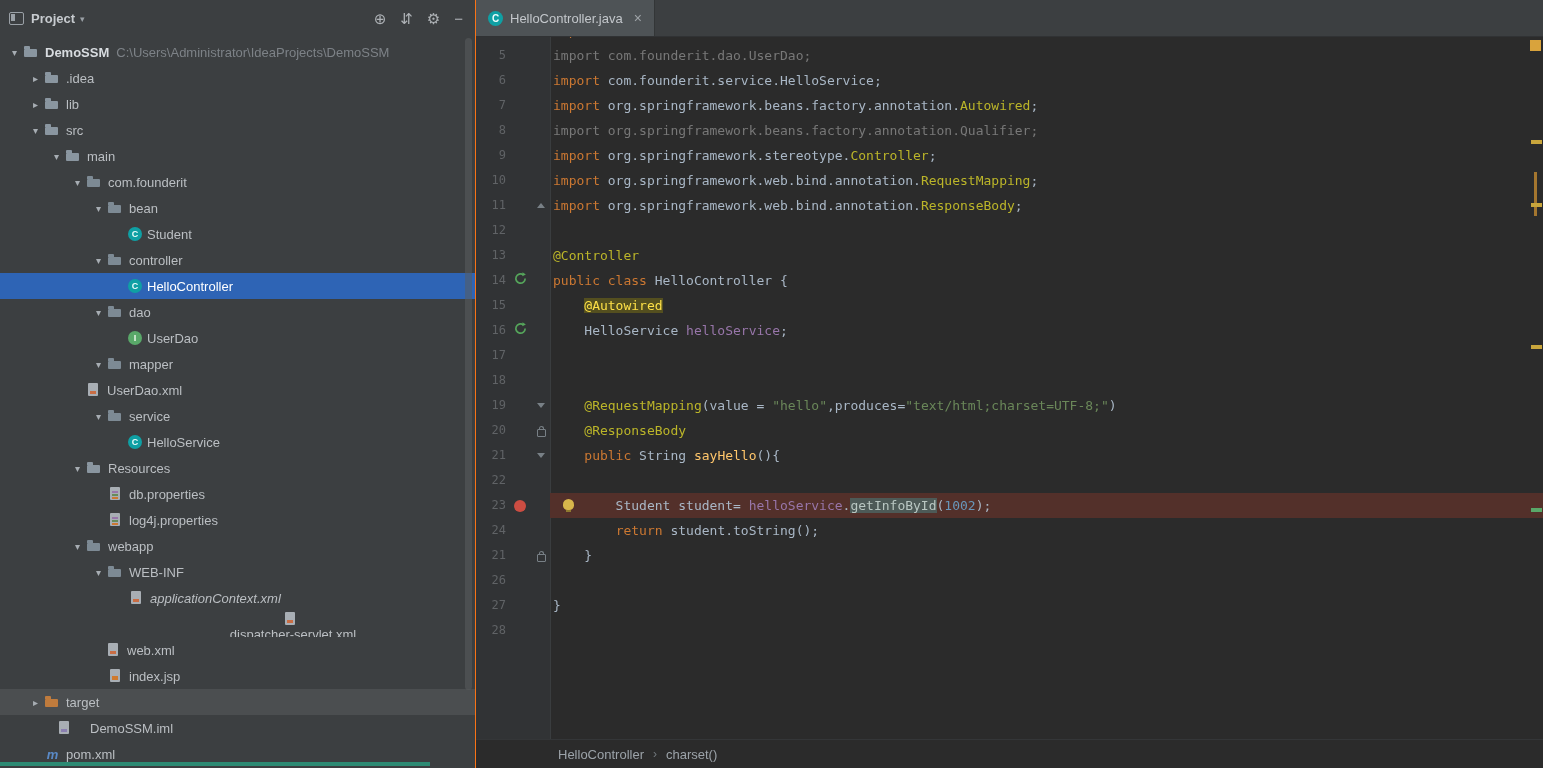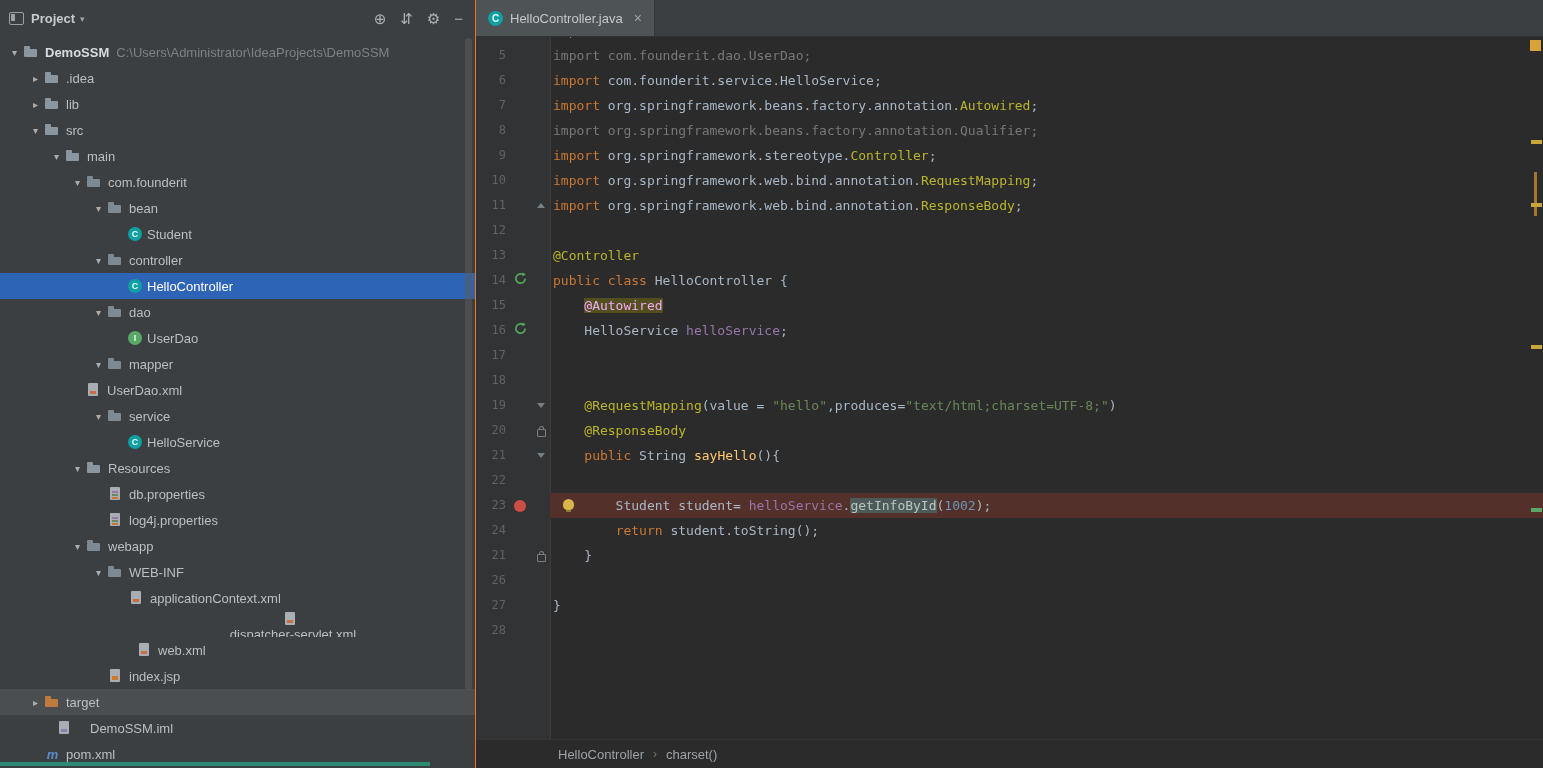--- a/index.html
+++ b/index.html
@@ -69,21 +69,21 @@
   .fold-down{width:0;height:0;border-left:4px solid transparent;border-right:4px solid transparent;border-top:5px solid #788086}
   .fold-up{width:0;height:0;border-left:4px solid transparent;border-right:4px solid transparent;border-bottom:5px solid #788086}
   .fold-lock{width:7px;height:6px;border:1px solid #788086;border-radius:1px;position:relative;margin-top:4px}
   .fold-lock::before{content:"";position:absolute;left:1px;top:-4px;width:3px;height:3px;border:1px solid #788086;border-bottom:none;border-radius:3px 3px 0 0}
 
   
   .c-k{color:#cc7832}
   .c-p{color:#a9b7c6}
   .c-g{color:#787878}
   .c-a{color:#bbb529}
-  .c-ah{color:#f0abfc;background:#544f1f}
+  .c-ah{color:#fde047;background:#544f1f}
   .c-s{color:#6a8759}
   .c-num{color:#6897bb}
   .c-f{color:#9876aa}
   .c-m{color:#ffc66b}
   .c-hg{color:#b9c7c2;background:#4d5a57}
 
   .stripe{position:absolute;top:0;right:0;bottom:28px;width:15px;z-index:5}
   .stripe-ind{position:absolute;top:40px;right:2px;width:11px;height:11px;background:#d9a33c}
   .stripe-mark{position:absolute;right:1px}
 
@@ -207,31 +207,31 @@
         <div class="tree-row" style="padding-left: 69px;">
           <span class="arrow">▾</span>
           <span class="ticon ticon-package fico"></span>
           <span class="tlabel">webapp</span>
         </div>
         <div class="tree-row" style="padding-left: 90px;">
           <span class="arrow">▾</span>
           <span class="ticon ticon-package fico"></span>
           <span class="tlabel">WEB-INF</span>
         </div>
-        <div class="tree-row" style="padding-left: 111px;">
+        <div class="tree-row" style="padding-left: 111px; font-style: italic;">
           <span class="arrow"></span>
           <span class="ticon ticon-xml filico"></span>
           <span class="tlabel">applicationContext.xml</span>
         </div>
         <div class="tree-row" style="padding-left: 111px; flex-direction: column;">
           <span class="arrow"></span>
           <span class="ticon ticon-xml filico"></span>
           <span class="tlabel">dispatcher-servlet.xml</span>
         </div>
-        <div class="tree-row" style="padding-left: 119px;">
+        <div class="tree-row" style="padding-left: 88px;">
           <span class="arrow"></span>
           <span class="ticon ticon-xml filico"></span>
           <span class="tlabel">web.xml</span>
         </div>
         <div class="tree-row" style="padding-left: 90px;">
           <span class="arrow"></span>
           <span class="ticon ticon-jsp filico"></span>
           <span class="tlabel">index.jsp</span>
         </div>
         <div class="tree-row hl" style="padding-left: 27px;">

